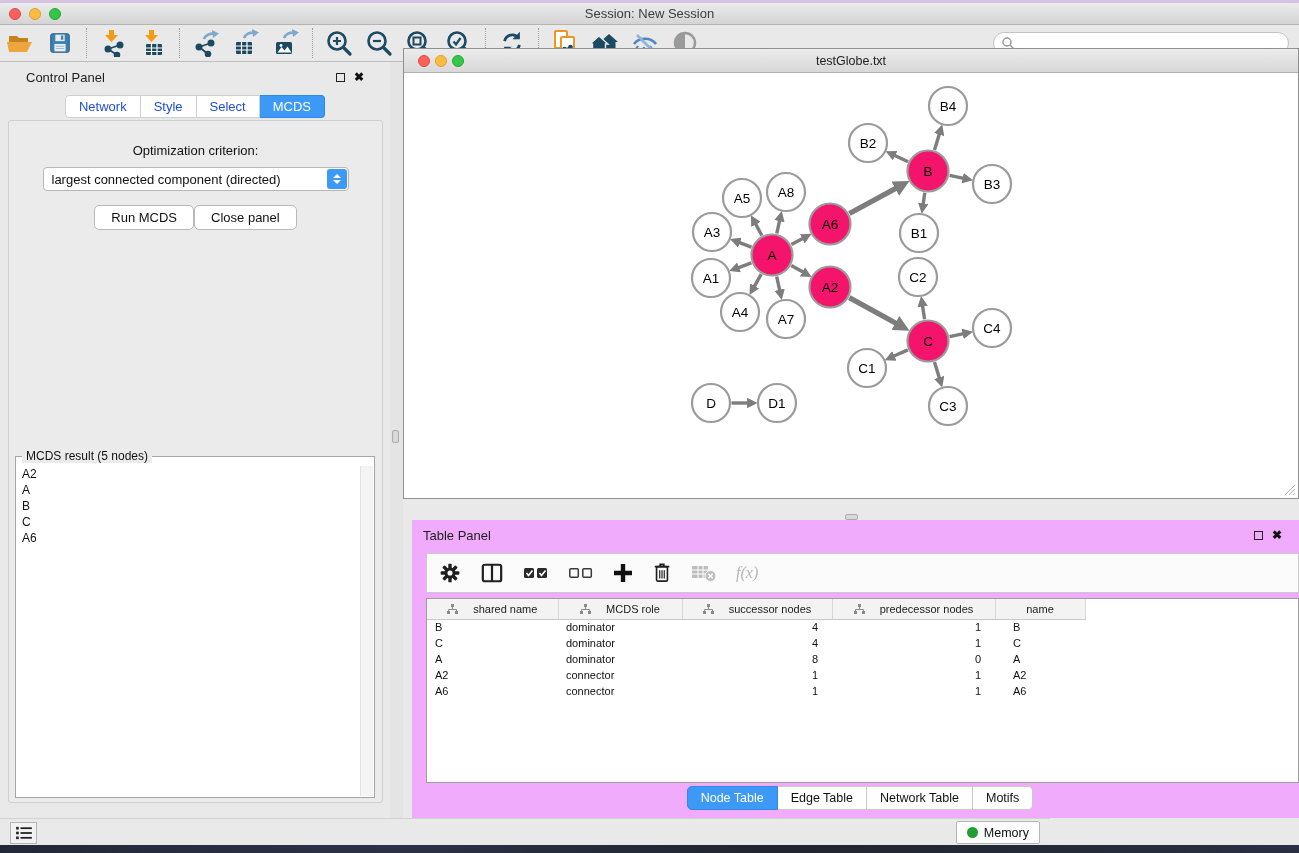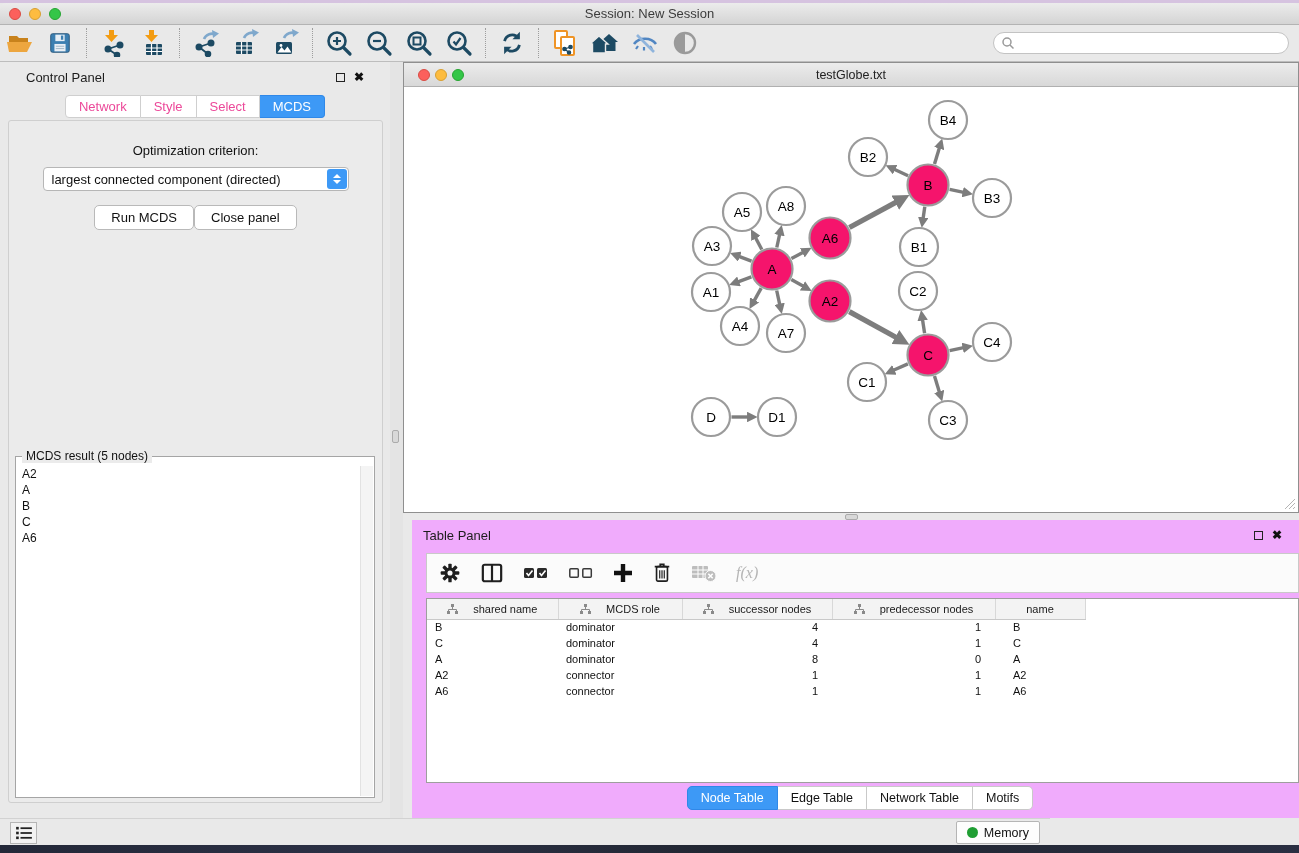--- a/index.html
+++ b/index.html
@@ -36,21 +36,21 @@
   .h-handle { position:absolute; left:845px; top:514px; width:13px; height:6px; background:#d8d8d8; border:1px solid #ababab; border-radius:2px; }
 
   .panel-header { height:30px; display:flex; align-items:center; padding:0 26px; }
   .panel-title { font-size:13px; color:#1d1d1d; }
   .panel-header-icons { margin-left:auto; display:flex; align-items:center; gap:9px; }
   .float-icon { width:9px; height:9px; border:1.5px solid #222; display:inline-block; }
   .close-icon { font-size:12px; color:#111; font-weight:bold; line-height:1; }
 
   
   .cp-tabs { display:flex; justify-content:center; margin-top:3px; }
-  .cp-tab { background:#fff; border:1px solid #cfcfcf; border-left:none; padding:3px 13px; font-size:13px; color:#ec4899; }
+  .cp-tab { background:#fff; border:1px solid #cfcfcf; border-left:none; padding:3px 13px; font-size:13px; color:#1d4ed8; }
   .cp-tab:first-child { border-left:1px solid #cfcfcf; border-radius:4px 0 0 4px; }
   .cp-tab:last-child { border-radius:0 4px 4px 0; }
   .cp-tab.selected { background:#3d99f6; border-color:#2f88e8; color:#fff; }
 
   .cp-content { position:absolute; left:8px; top:58px; width:375px; height:683px;
       background:#ebebeb; border:1px solid #cfcfcf; border-radius:3px; }
   .opt-label { text-align:center; font-size:13px; color:#111; margin-top:22px; }
   .criterion-select { width:306px; height:24px; margin:9px auto 0 auto; background:#fff;
       border:1px solid #b6b6b6; border-radius:4px; display:flex; align-items:center; position:relative; }
   .criterion-text { font-size:13px; color:#111; padding-left:8px; white-space:nowrap; }
@@ -63,21 +63,21 @@
   .cp-btn { background:#fff; border:1px solid #b9b9b9; border-radius:5px; padding:4px 16px; font-size:13px; color:#111; }
 
   .mcds-fieldset { position:absolute; left:6px; right:7px; bottom:4px; height:342px;
       border:1px solid #a5a5a5; background:#fff; }
   .mcds-legend { position:absolute; left:6px; top:-8px; background:#ebebeb; padding:0 4px; font-size:12px; color:#111; }
   .mcds-list { position:absolute; left:1px; top:9px; bottom:1px; right:15px; overflow:hidden; }
   .mcds-item { font-size:12px; color:#111; line-height:16px; padding-left:5px; }
   .mcds-scroll { position:absolute; right:1px; top:9px; bottom:1px; width:13px; background:#f4f4f4; border-left:1px solid #e2e2e2; }
 
   
-  .net-window { position:absolute; left:403px; top:62px; width:896px; height:451px;
+  .net-window { position:absolute; left:403px; top:48px; width:896px; height:451px;
       border:1px solid #8f8f8f; background:#fff; }
   .net-titlebar { height:24px; background:linear-gradient(#ececec,#d8d8d8); border-bottom:1px solid #b0b0b0;
       display:flex; align-items:center; position:relative; }
   .net-titlebar .lights { margin-left:14px; gap:5px; }
   .net-title { position:absolute; left:0; right:0; text-align:center; font-size:12.5px; color:#222; }
   .net-content { position:relative; width:894px; height:425px; background:#fff; }
   .node-label { font-size:13.5px; font-family:"Liberation Sans",sans-serif; fill:#000; }
   .resize-grip { position:absolute; right:2px; bottom:2px; }
 
   

